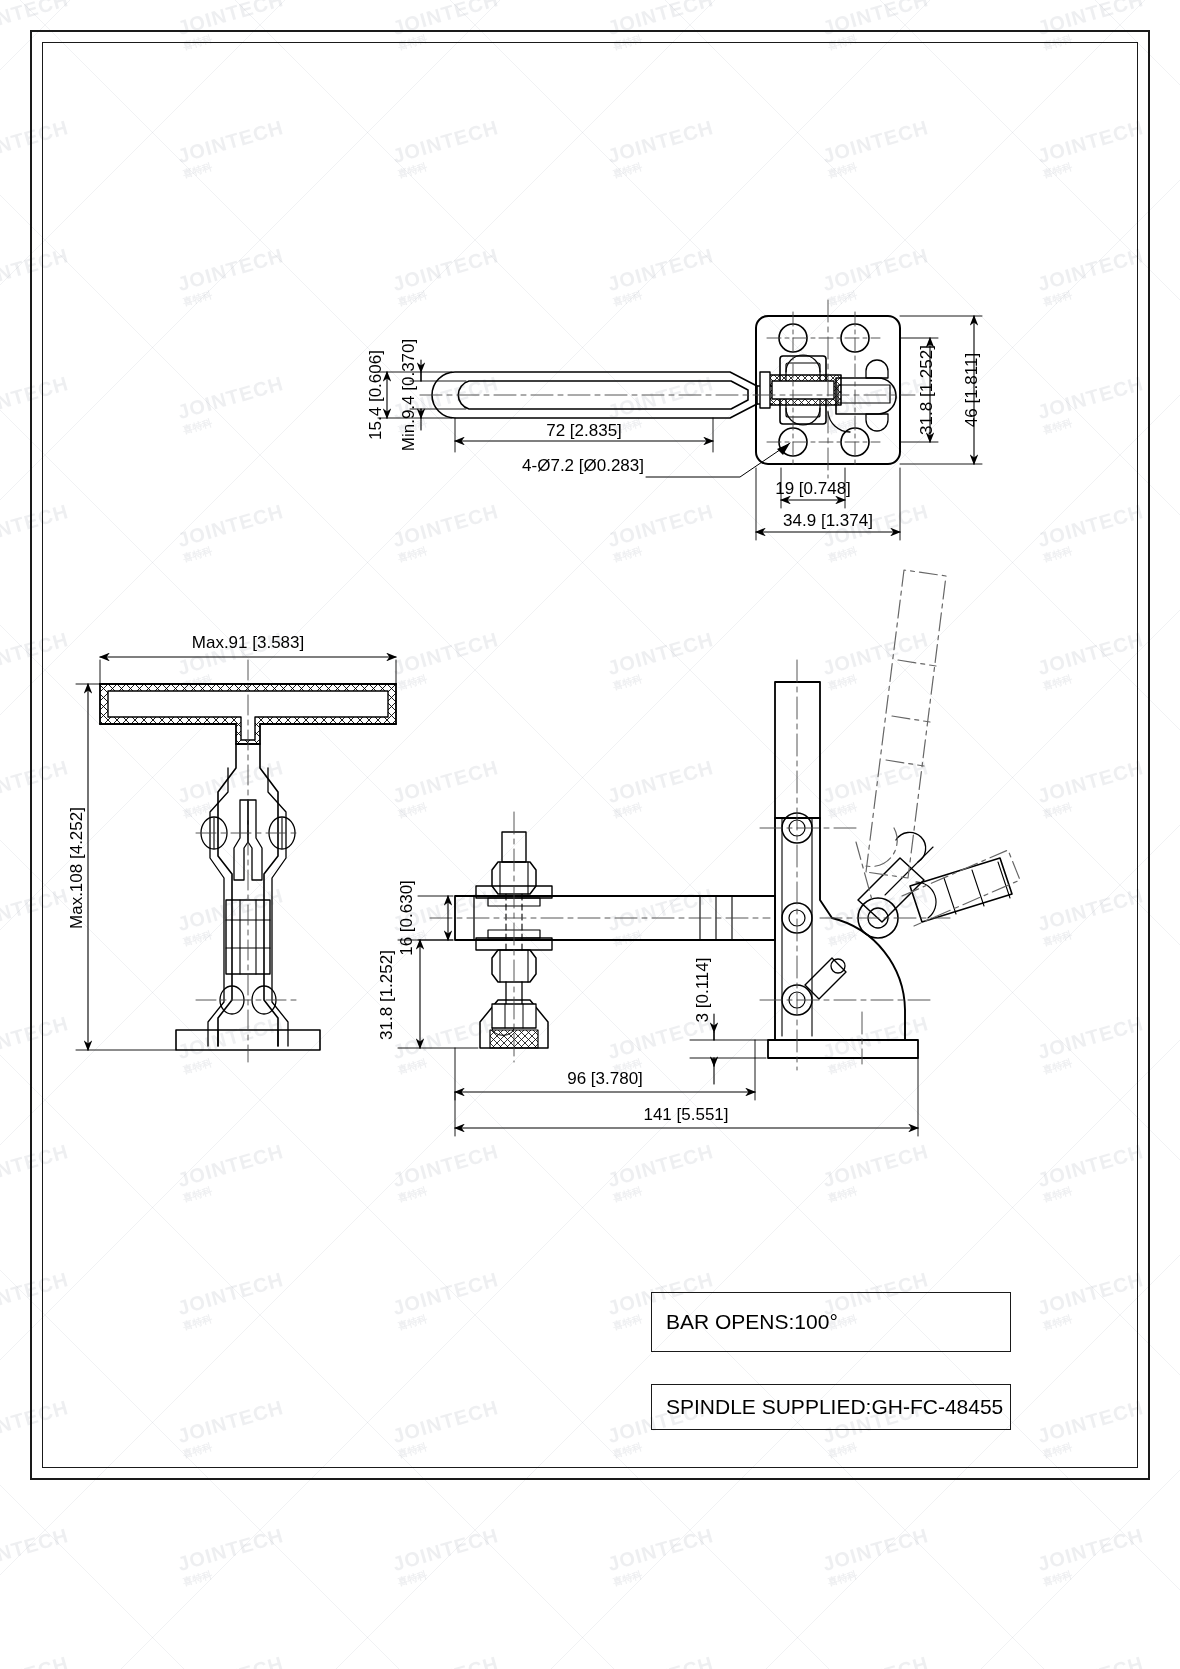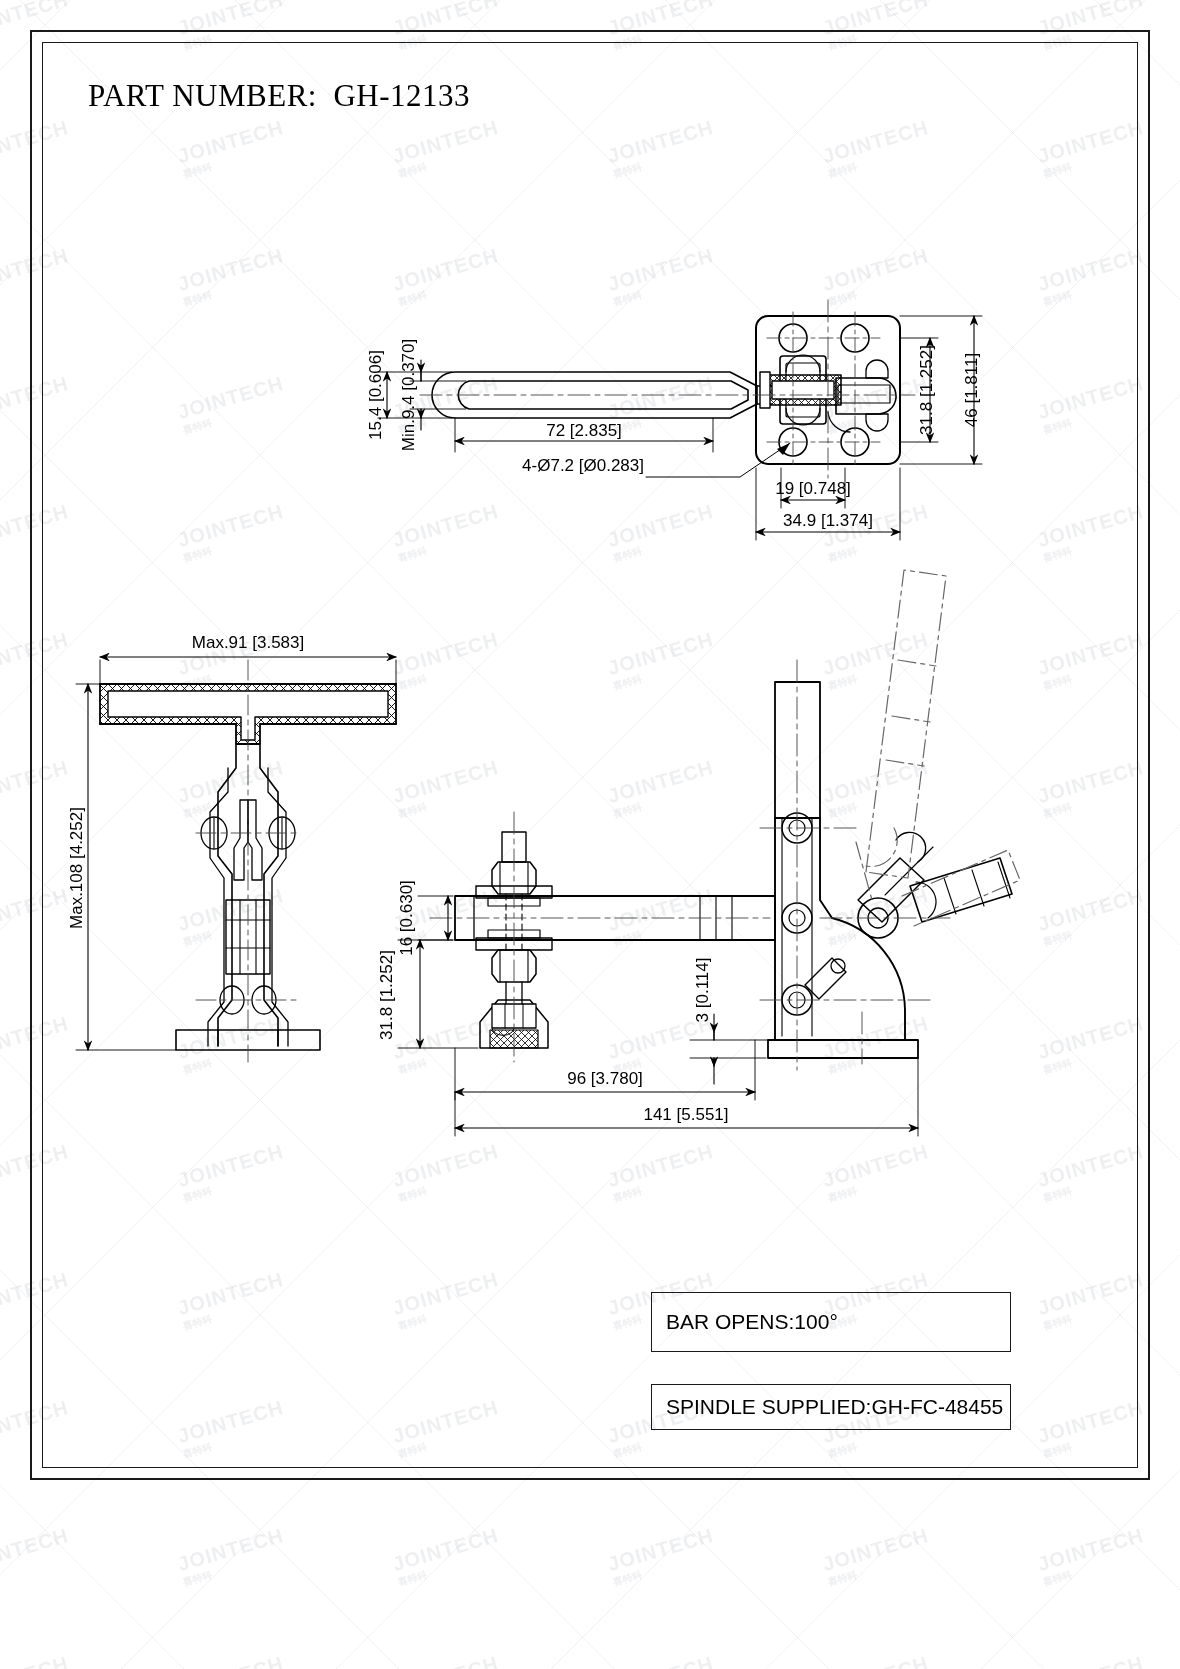--- a/index.html
+++ b/index.html
@@ -105,21 +105,20 @@
       <div class="wm" style="left: 820px; top: 1682px;">JOINTECH</div>
       <div class="wm" style="left: 1035px; top: 1682px;">JOINTECH</div>
       <svg width="1180" height="1669" style="position: absolute; left: 0px; top: 0px;">
         <path d="M-60,-1800 L1240,-500 M-60,-1585 L1240,-285 M-60,-1370 L1240,-70 M-60,-1155 L1240,145 M-60,-940 L1240,360 M-60,-725 L1240,575 M-60,-510 L1240,790 M-60,-295 L1240,1005 M-60,-80 L1240,1220 M-60,135 L1240,1435 M-60,350 L1240,1650 M-60,565 L1240,1865 M-60,780 L1240,2080 M-60,995 L1240,2295 M-60,1210 L1240,2510 M-60,1425 L1240,2725 M-60,1640 L1240,2940 M-60,-300 L1240,-1600 M-60,-85 L1240,-1385 M-60,130 L1240,-1170 M-60,345 L1240,-955 M-60,560 L1240,-740 M-60,775 L1240,-525 M-60,990 L1240,-310 M-60,1205 L1240,-95 M-60,1420 L1240,120 M-60,1635 L1240,335 M-60,1850 L1240,550 M-60,2065 L1240,765 M-60,2280 L1240,980 M-60,2495 L1240,1195 M-60,2710 L1240,1410 M-60,2925 L1240,1625 M-60,3140 L1240,1840 M-60,3355 L1240,2055 " stroke="rgba(120,130,150,.10)" stroke-width="1" fill="none"></path>
       </svg>
     </div>
 
   <div class="frame-outer"></div>
   <div class="frame-inner"></div>
 
-  <div class="title">PART NUMBER:  GH-12133</div>
 
   <svg width="1180" height="1669" viewBox="0 0 1180 1669">
     <defs>
       <marker id="arrEnd" markerWidth="10" markerHeight="8" refX="9" refY="4" orient="auto">
         <path d="M0,0 L10,4 L0,8 L3,4 Z" fill="#000"></path>
       </marker>
       <marker id="arrStart" markerWidth="10" markerHeight="8" refX="1" refY="4" orient="auto">
         <path d="M10,0 L0,4 L10,8 L7,4 Z" fill="#000"></path>
       </marker>
       <pattern id="hatchX" width="9" height="9" patternUnits="userSpaceOnUse">

